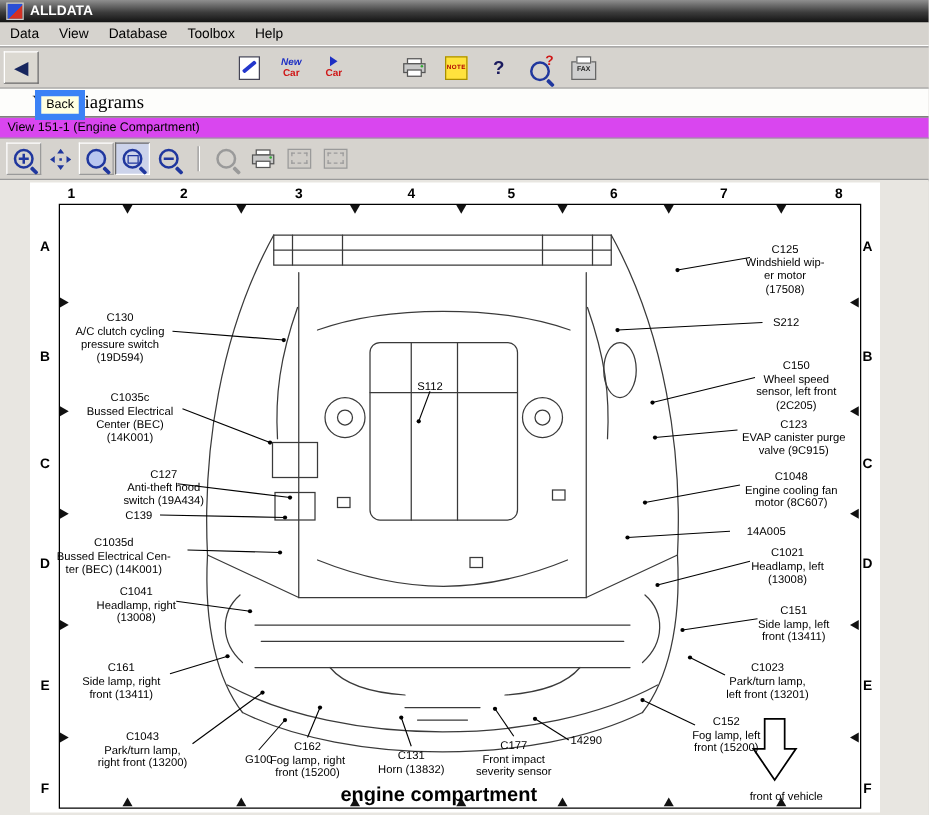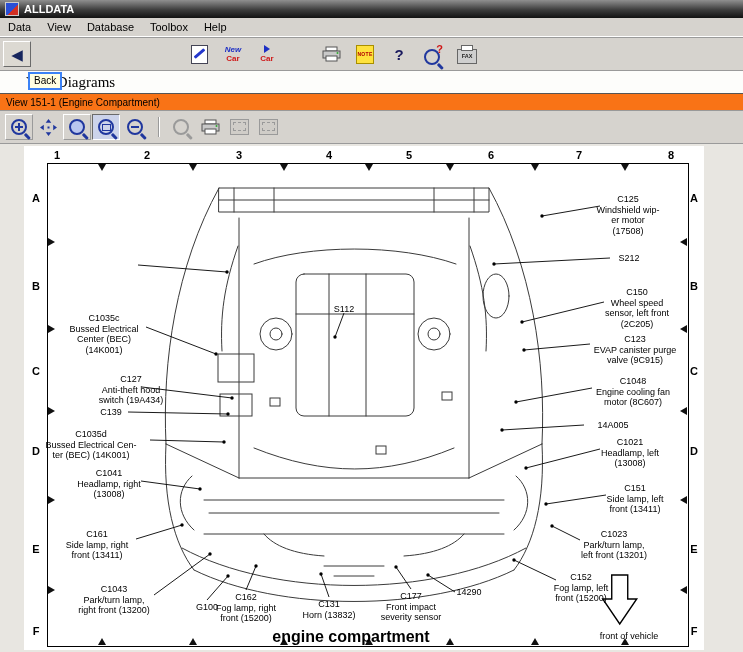--- a/index.html
+++ b/index.html
@@ -38,29 +38,29 @@
   .help-q{font-size:15px;font-weight:bold;color:#1a1a5e;line-height:1}
   .maghelp{position:relative;width:20px;height:18px;display:inline-block}
   .maghelp .mag{position:absolute;left:1px;top:4px}
   .redq{position:absolute;right:0;top:-2px;color:#cf1717;font-weight:bold;font-size:11px}
   .fax-icon{width:18px;height:13px;background:#cfcfcf;border:1px solid #666;
     display:flex;align-items:center;justify-content:center;position:relative;margin-top:4px}
   .fax-icon b{font-size:5.5px;color:#222}
   .fax-icon::before{content:"";position:absolute;top:-5px;left:3px;width:10px;height:4px;
     background:#fff;border:1px solid #666}
   
-  .tooltip{position:absolute;left:28px;top:72px;z-index:60;background:#ffffe1;border:2px solid #3b82f6;
+  .tooltip{position:absolute;left:28px;top:72px;z-index:60;background:#ffffe1;border:5px solid #3b82f6;
     font-size:10px;height:14px;line-height:14px;padding:0 4px}
   
   .tabrow{height:22px;background:#fdfdfb;border-bottom:1px solid #555;display:flex;align-items:center;
     font-family:"Liberation Serif",serif;font-size:15px;padding:0 6px;position:relative}
   .tab-div{width:1px;height:16px;background:#888;margin:0 7px}
   .tab-left{margin-left:20px}
   
-  .viewinfo{height:16px;background:#f97316;border-bottom:1px solid #999;font-size:10px;
+  .viewinfo{height:16px;background:#d946ef;border-bottom:1px solid #999;font-size:10px;
     display:flex;align-items:center;padding:0 6px}
   
   .zoombar{height:32px;background:#d6d3ce;display:flex;align-items:center;padding:0 5px;
     border-bottom:2px solid #9a9a9a}
   .z-btn{width:28px;height:26px;margin-right:1px;background:transparent;border:1px solid transparent;
     display:flex;align-items:center;justify-content:center;padding:0}
   .z-btn.selected{border-color:#6a6a6a #fff #fff #6a6a6a;background:#ccd3ea}
   .z-btn.lite{border-color:#fff #9a9a9a #9a9a9a #fff}
   .z-sep{width:1px;height:20px;background:#9a9a9a;margin:0 8px;box-shadow:1px 0 0 #fff}
   .mag{position:relative;width:12px;height:12px;border:2px solid #20379e;border-radius:50%;display:block}
@@ -400,20 +400,26 @@
       <div class="callout" style="left: 590px; top: 383px;">
         <div>C1023</div>
         <div>Park/turn lamp,</div>
         <div>left front (13201)</div>
       </div>
       <div class="callout" style="left: 557px; top: 426px;">
         <div>C152</div>
         <div>Fog lamp, left</div>
         <div>front (15200)</div>
       </div>
+      <div class="callout" style="left: 72px; top: 103px;">
+        <div>C130</div>
+        <div>A/C clutch cycling</div>
+        <div>pressure switch</div>
+        <div>(19D594)</div>
+      </div>
       <div class="callout" style="left: 80px; top: 167px;">
         <div>C1035c</div>
         <div>Bussed Electrical</div>
         <div>Center (BEC)</div>
         <div>(14K001)</div>
       </div>
       <div class="callout" style="left: 75px; top: 228px; margin-left: 32px;">
         <div>C127</div>
         <div>Anti-theft hood</div>
         <div>switch (19A434)</div>

